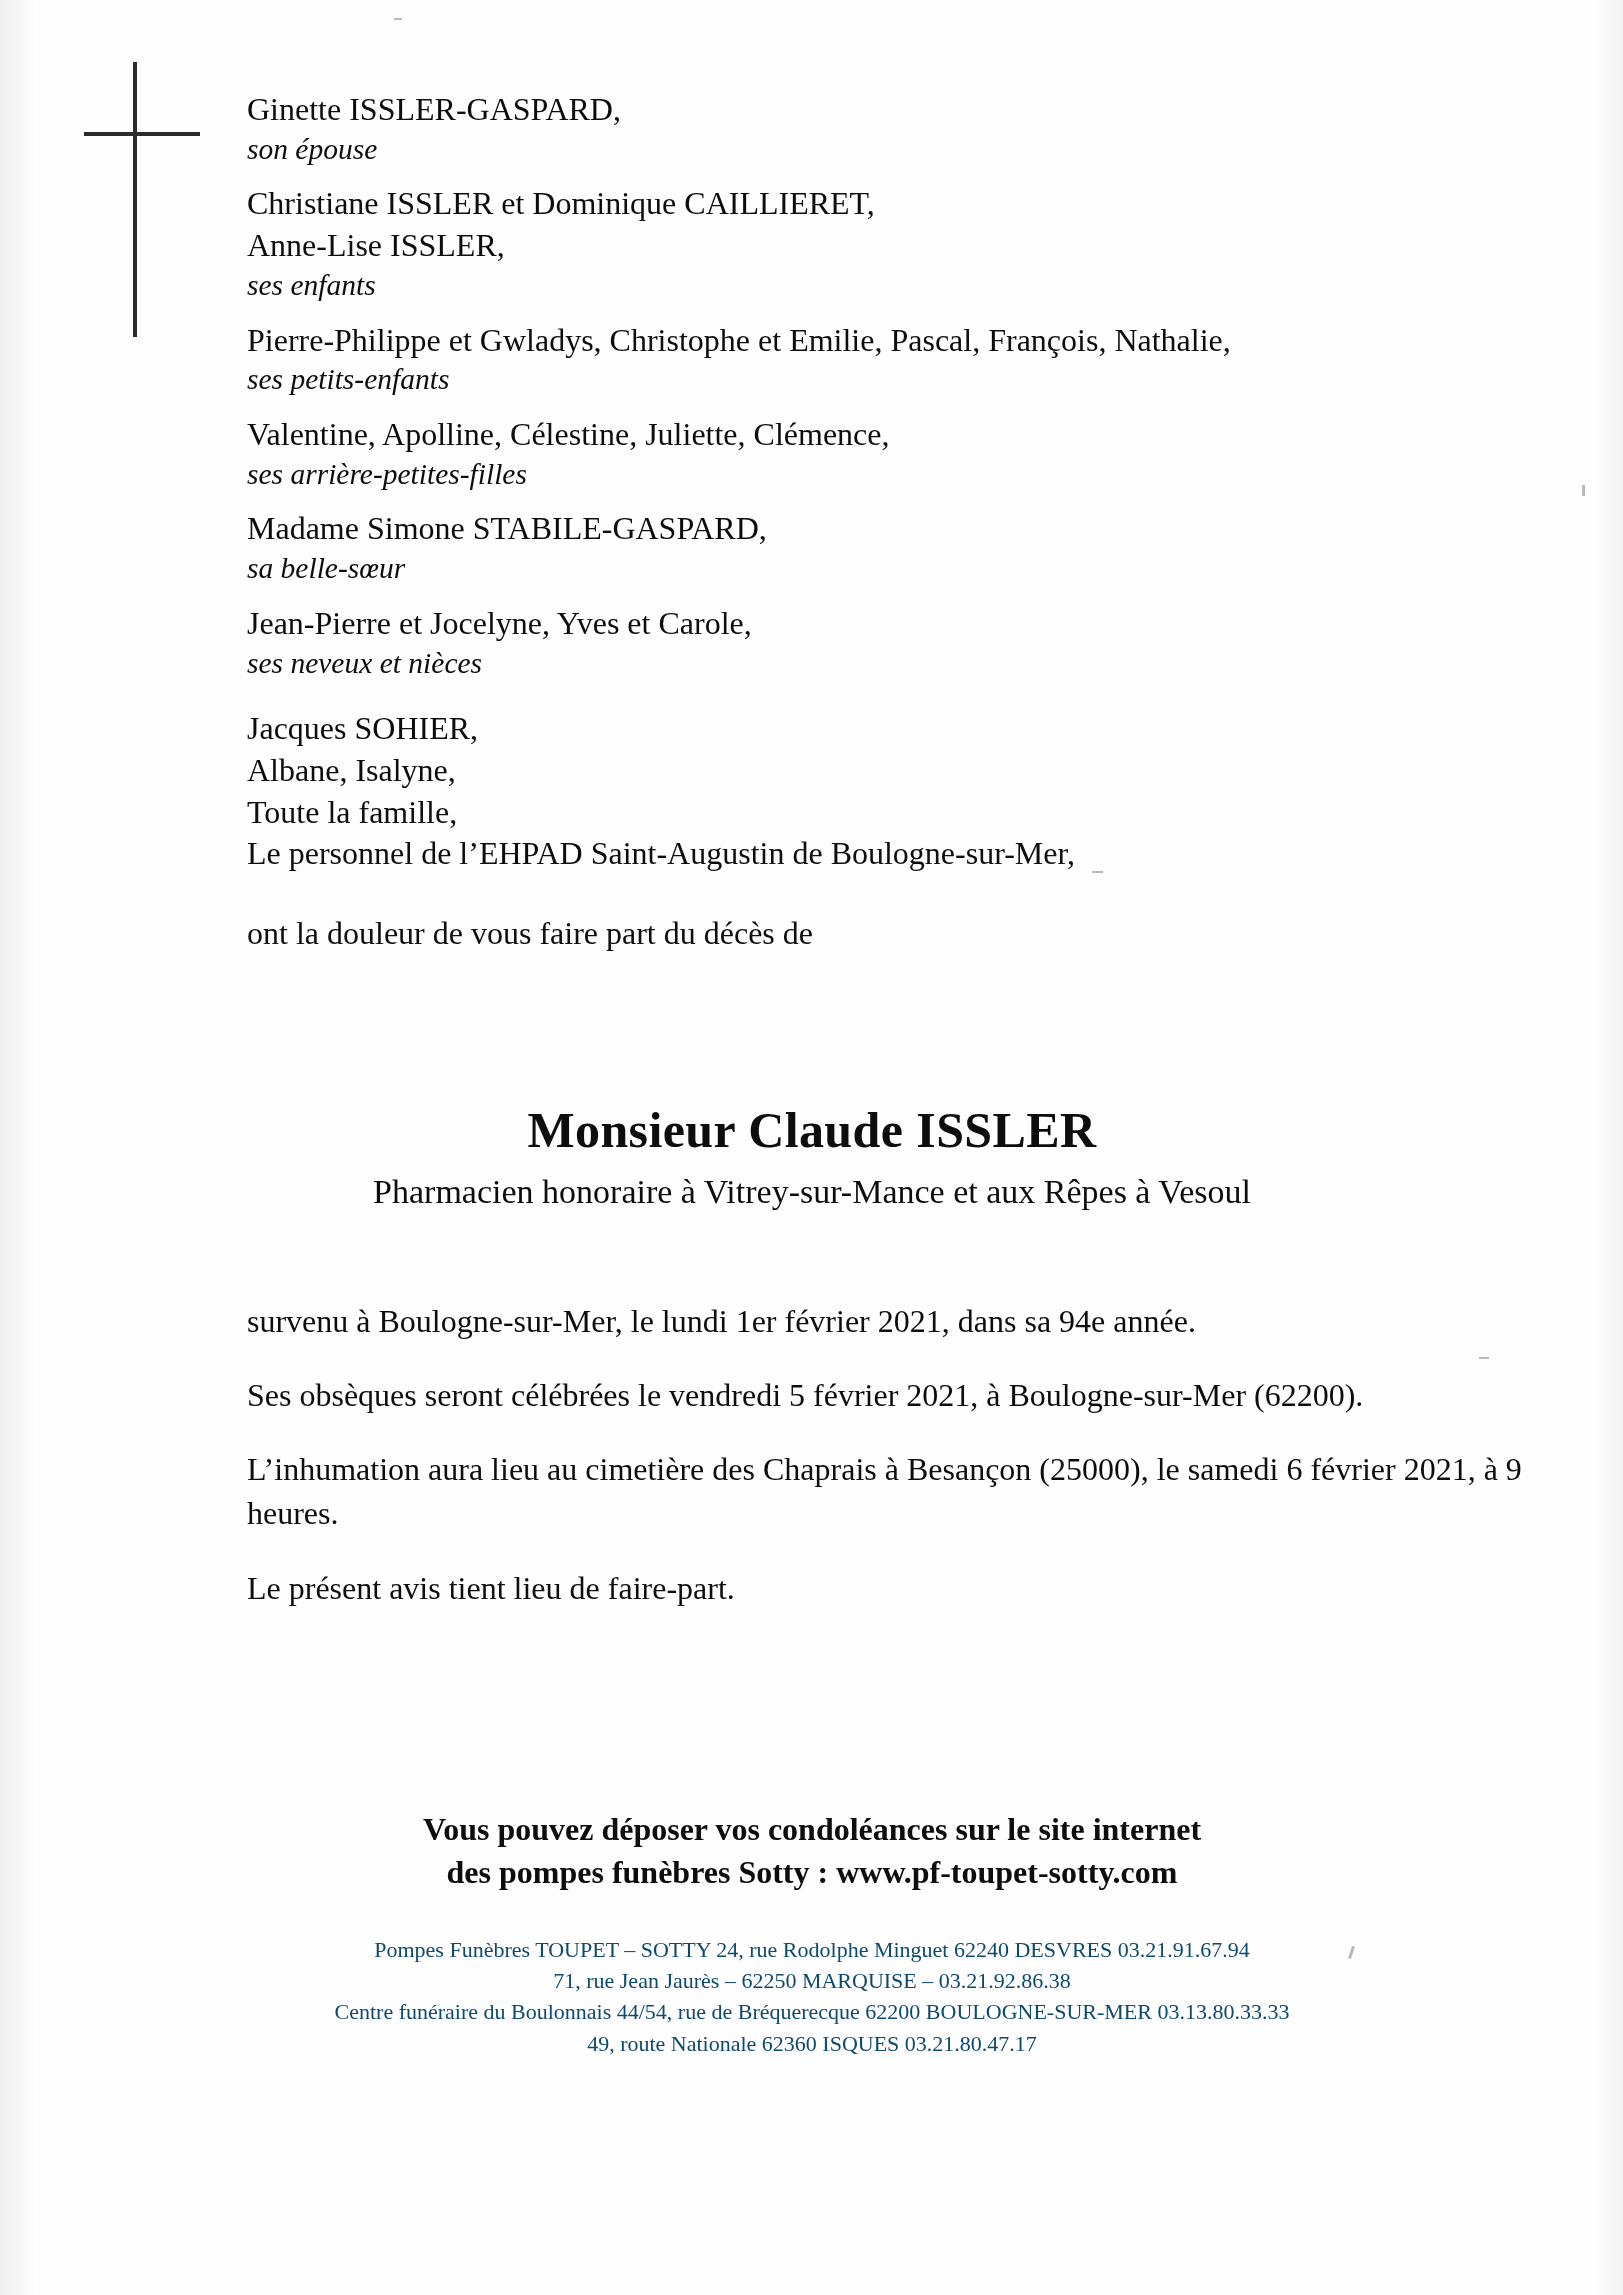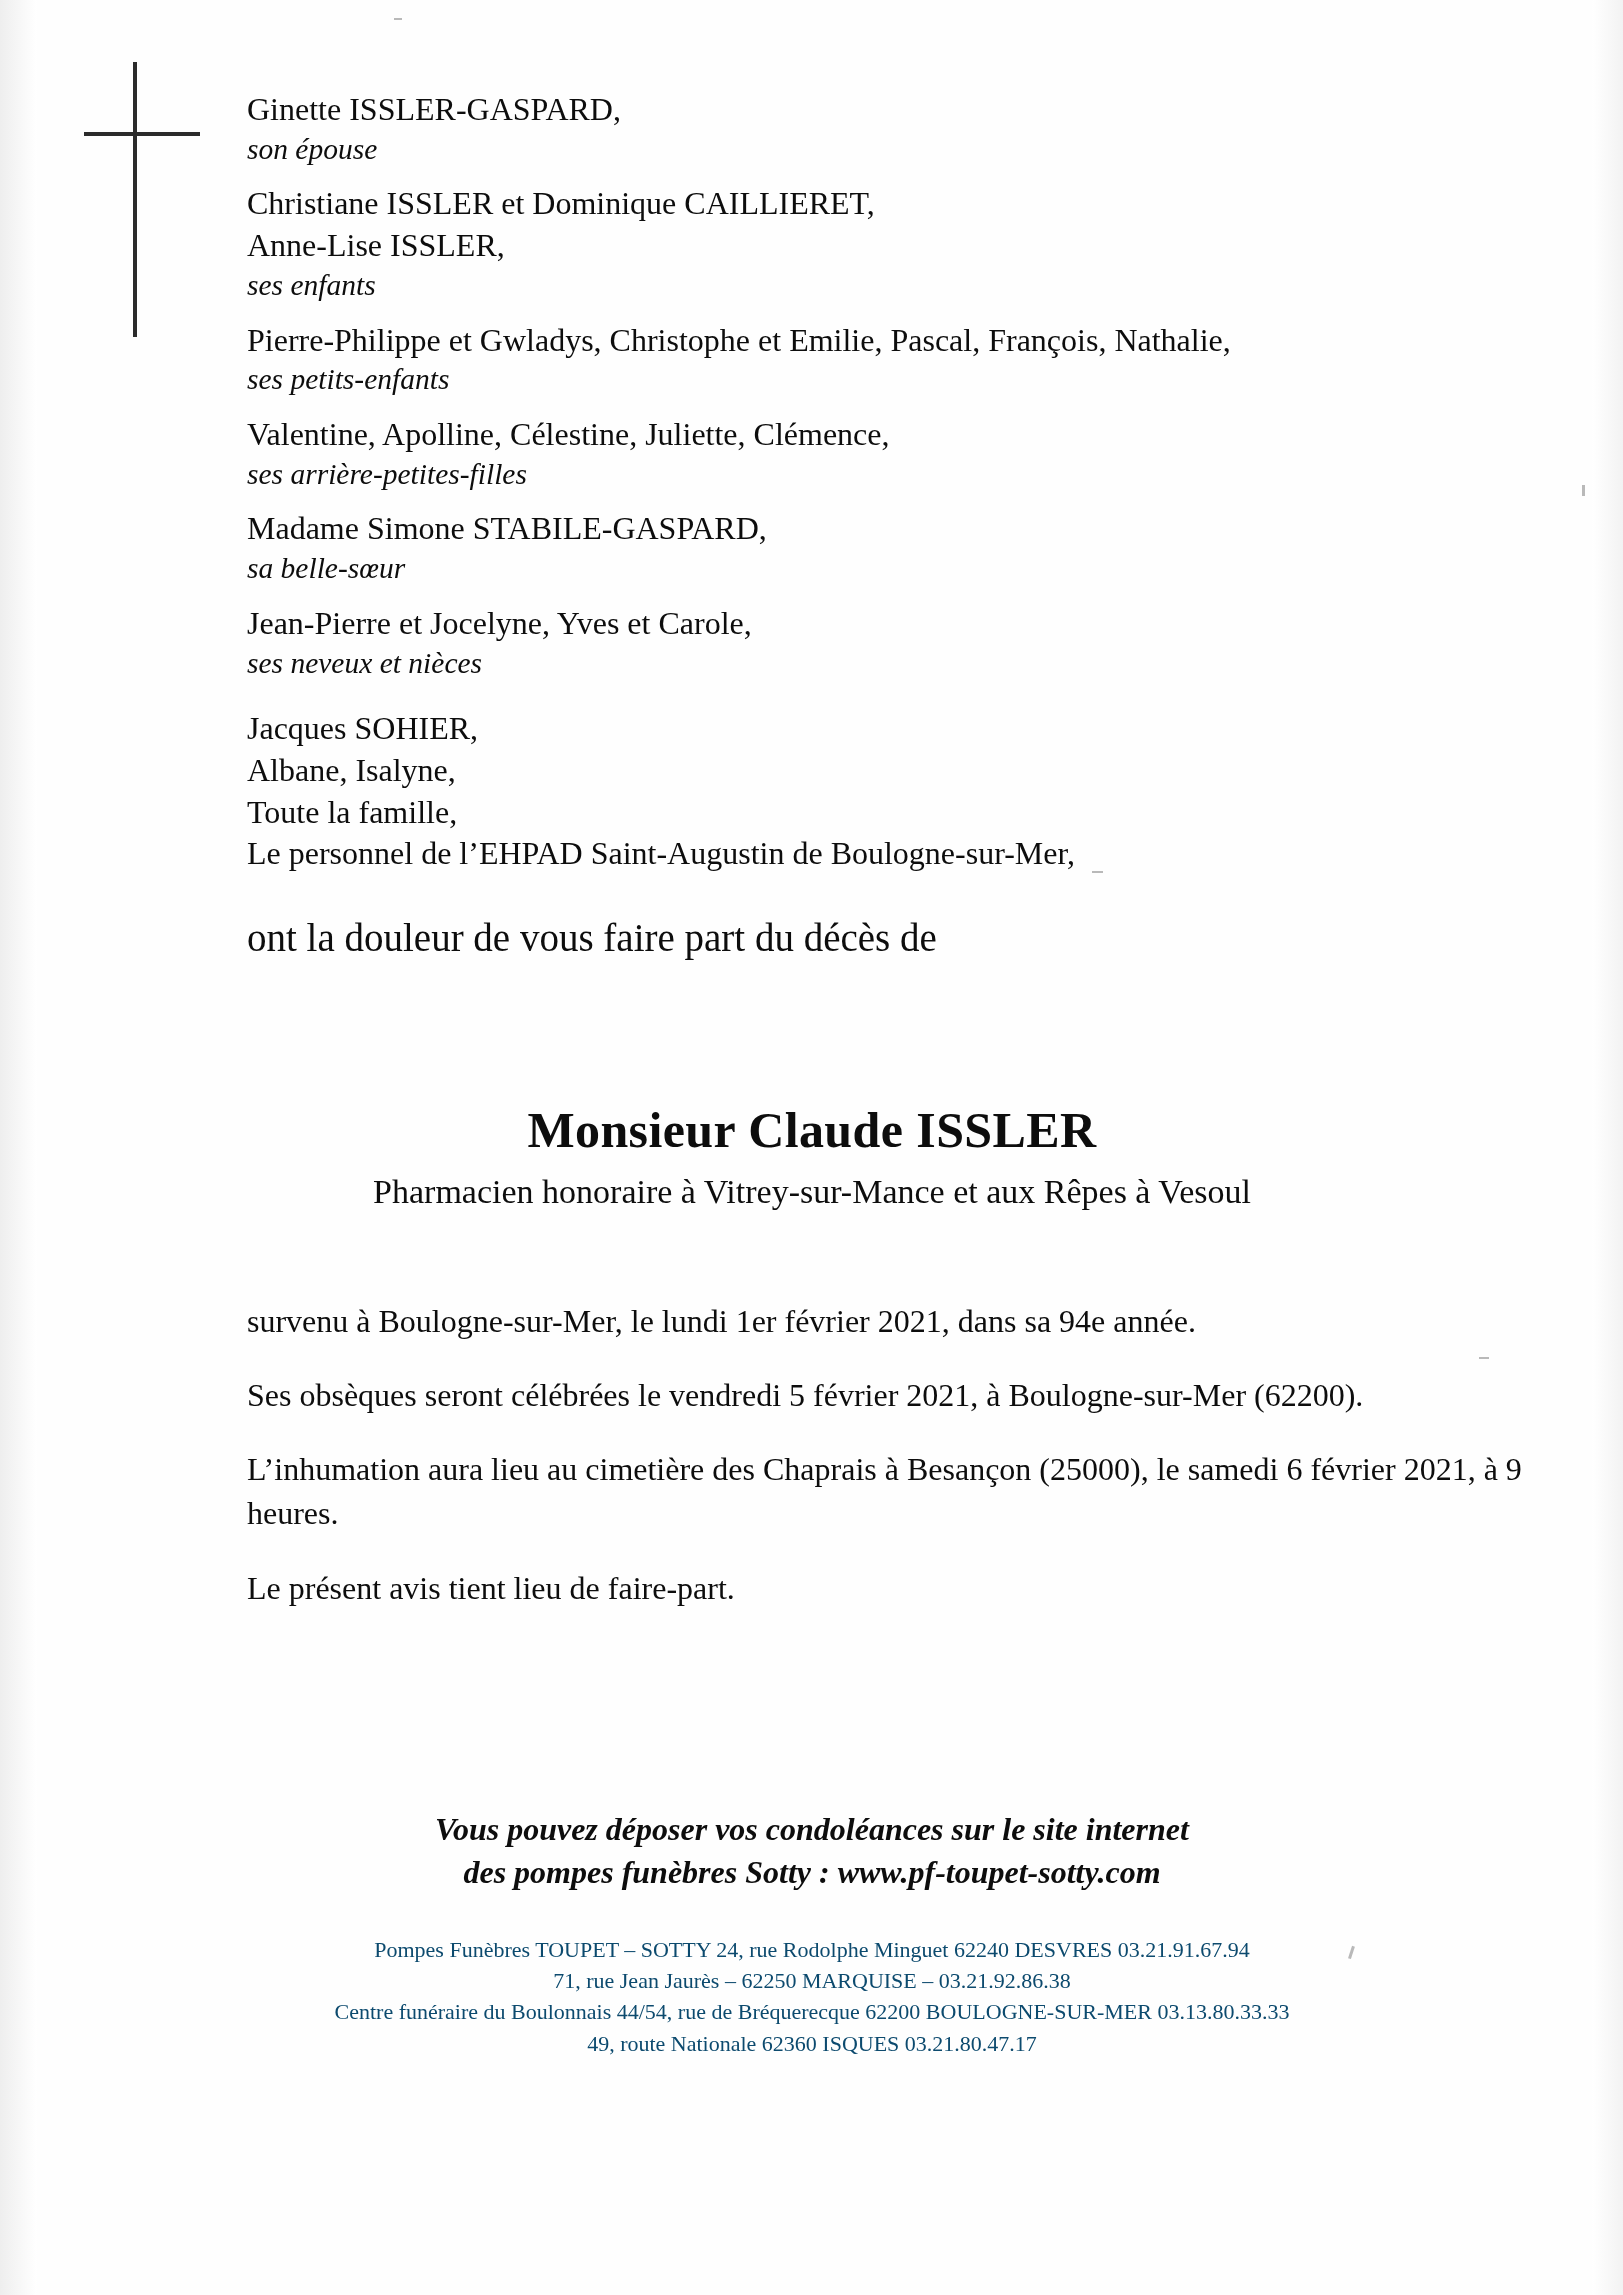--- a/index.html
+++ b/index.html
@@ -82,21 +82,21 @@
     line-height: 1.25;
   }
 
   .gap-sm { height: 16px; }
   .gap-md { height: 27px; }
 
   .announce {
     position: absolute;
     left: 247px;
     top: 915px;
-    font-size: 39px;
+    font-size: 32px;
     font-family: Liberation Serif, serif;
   }
 
   .deceased {
     position: absolute;
     left: 0;
     right: 0;
     top: 1056px;
     text-align: center;
   }
@@ -123,21 +123,20 @@
     margin: 0 0 30px 0;
   }
 
   .condolences {
     position: absolute;
     left: 0;
     right: 0;
     top: 1808px;
     text-align: center;
     font-size: 32px;
-    font-style: italic;
     font-weight: bold;
     line-height: 1.35;
   }
 
   .footer {
     position: absolute;
     left: 0;
     right: 0;
     top: 1934px;
     text-align: center;

